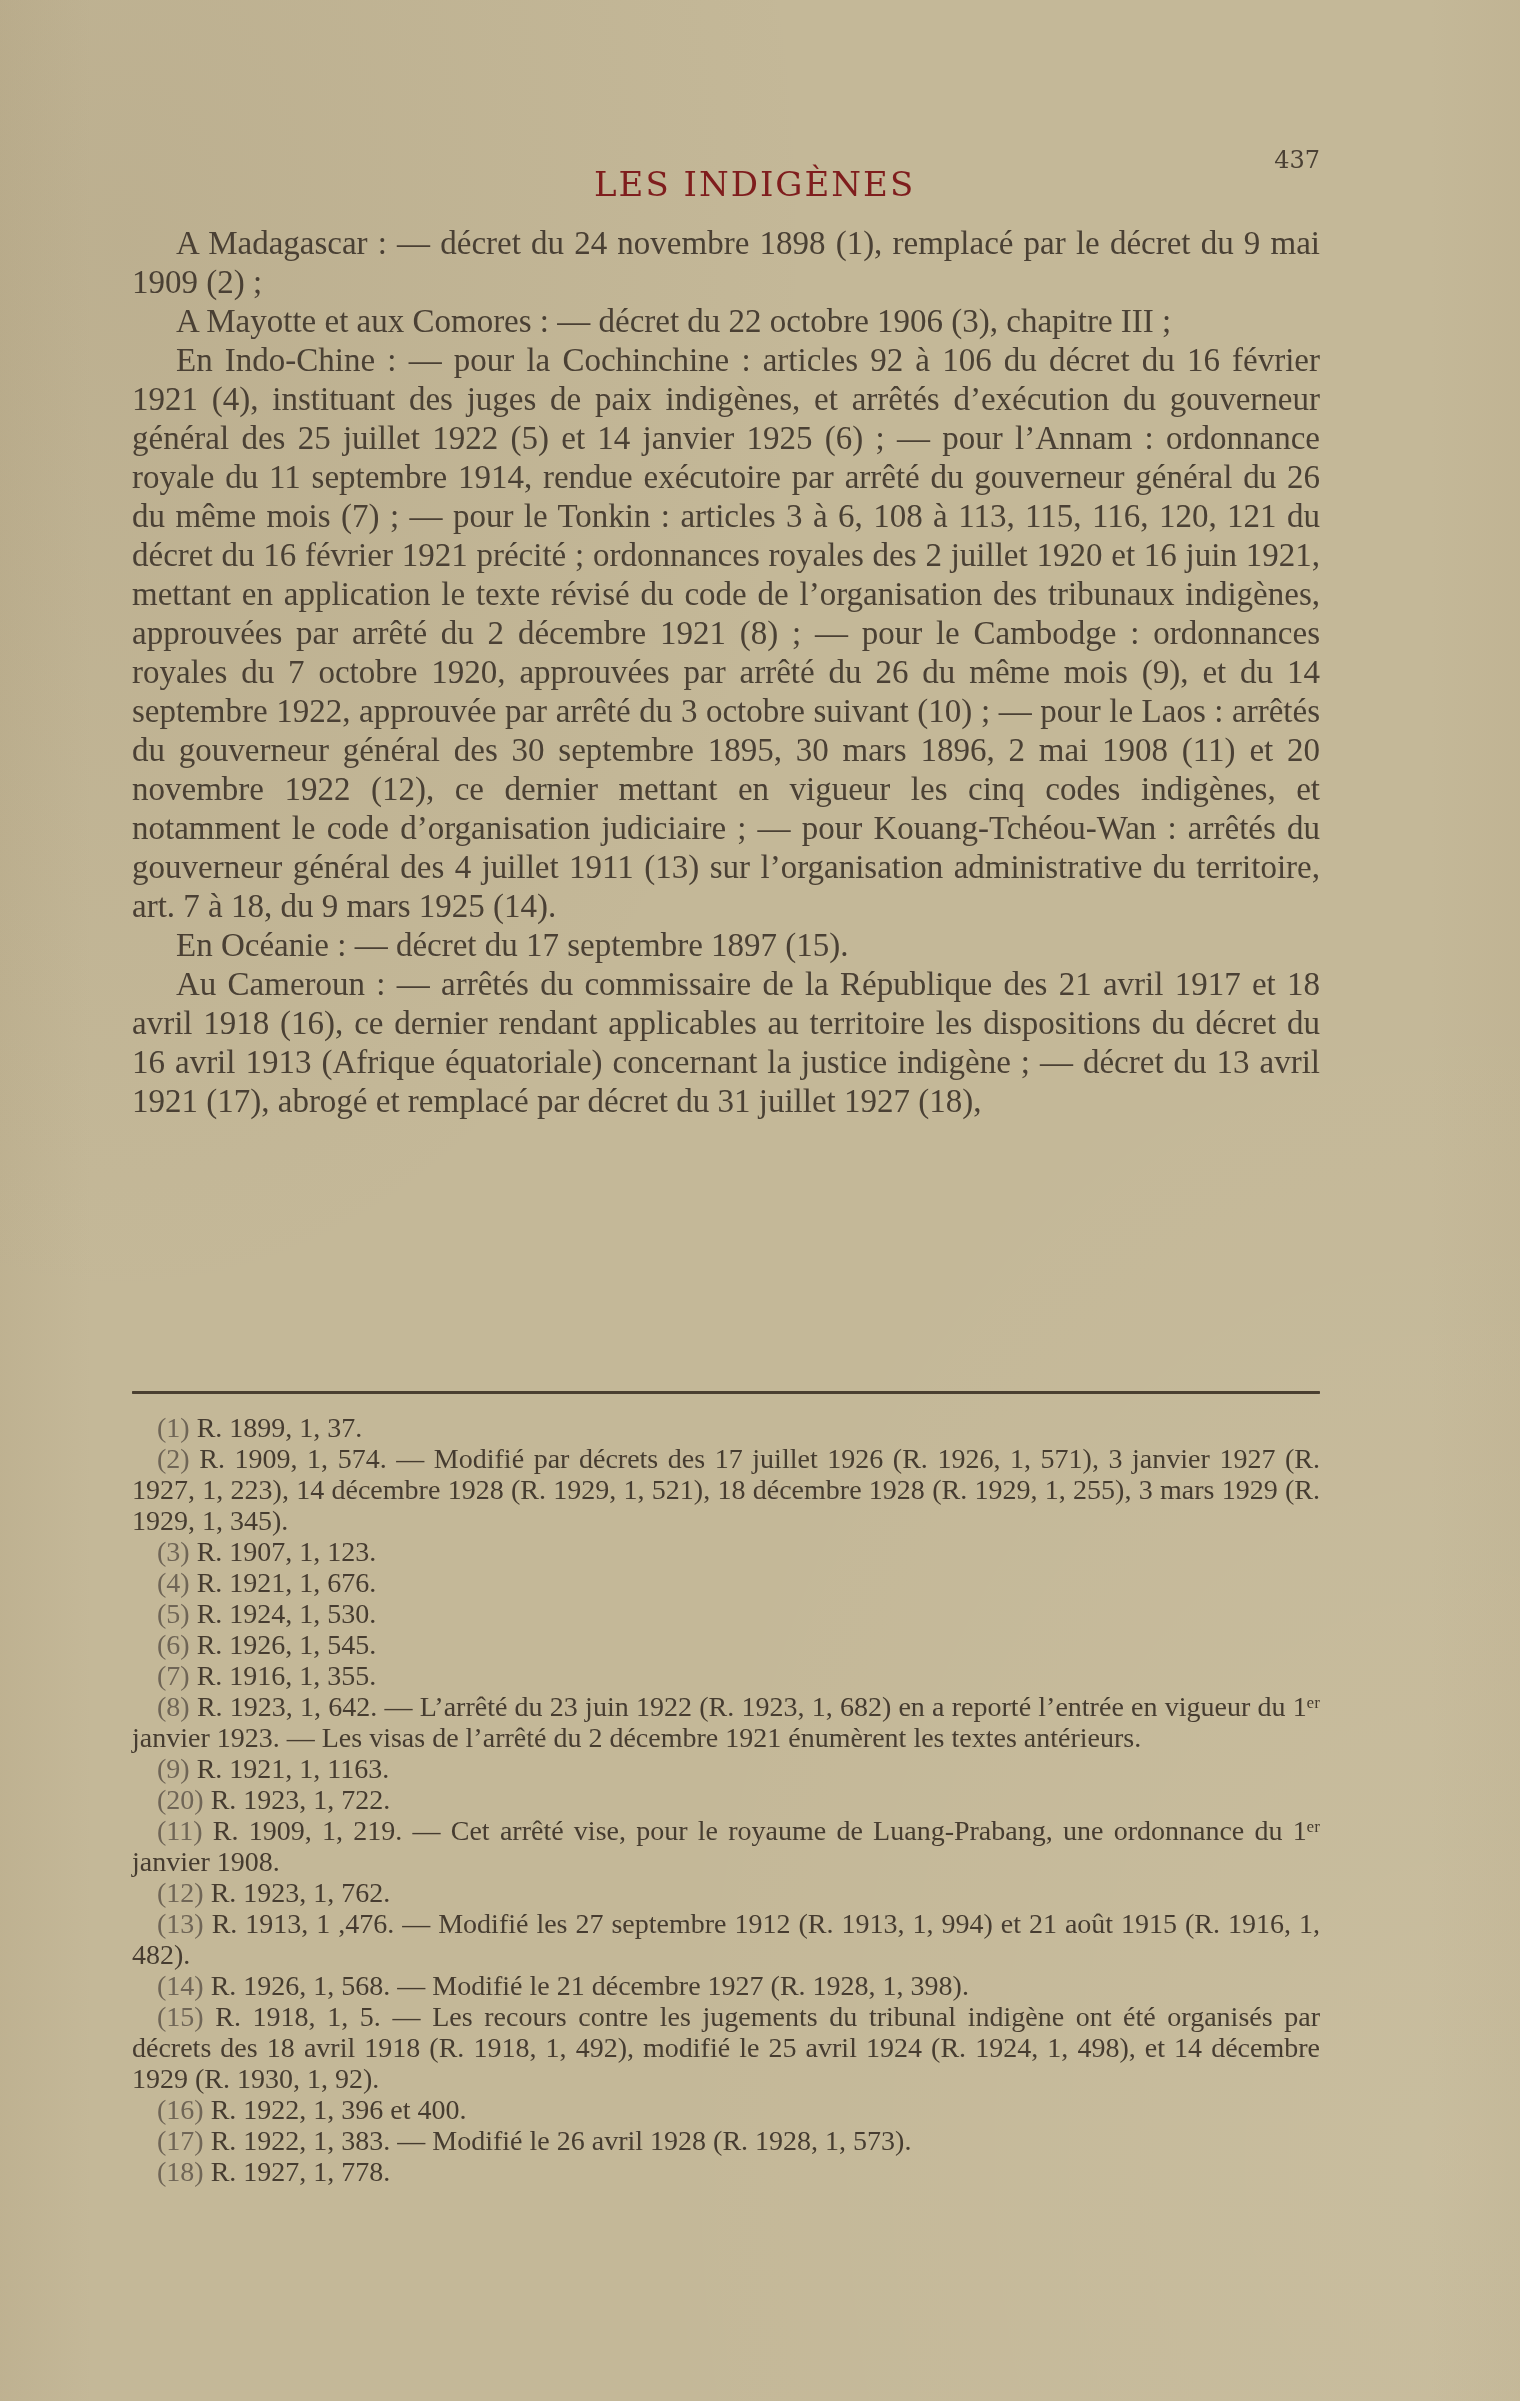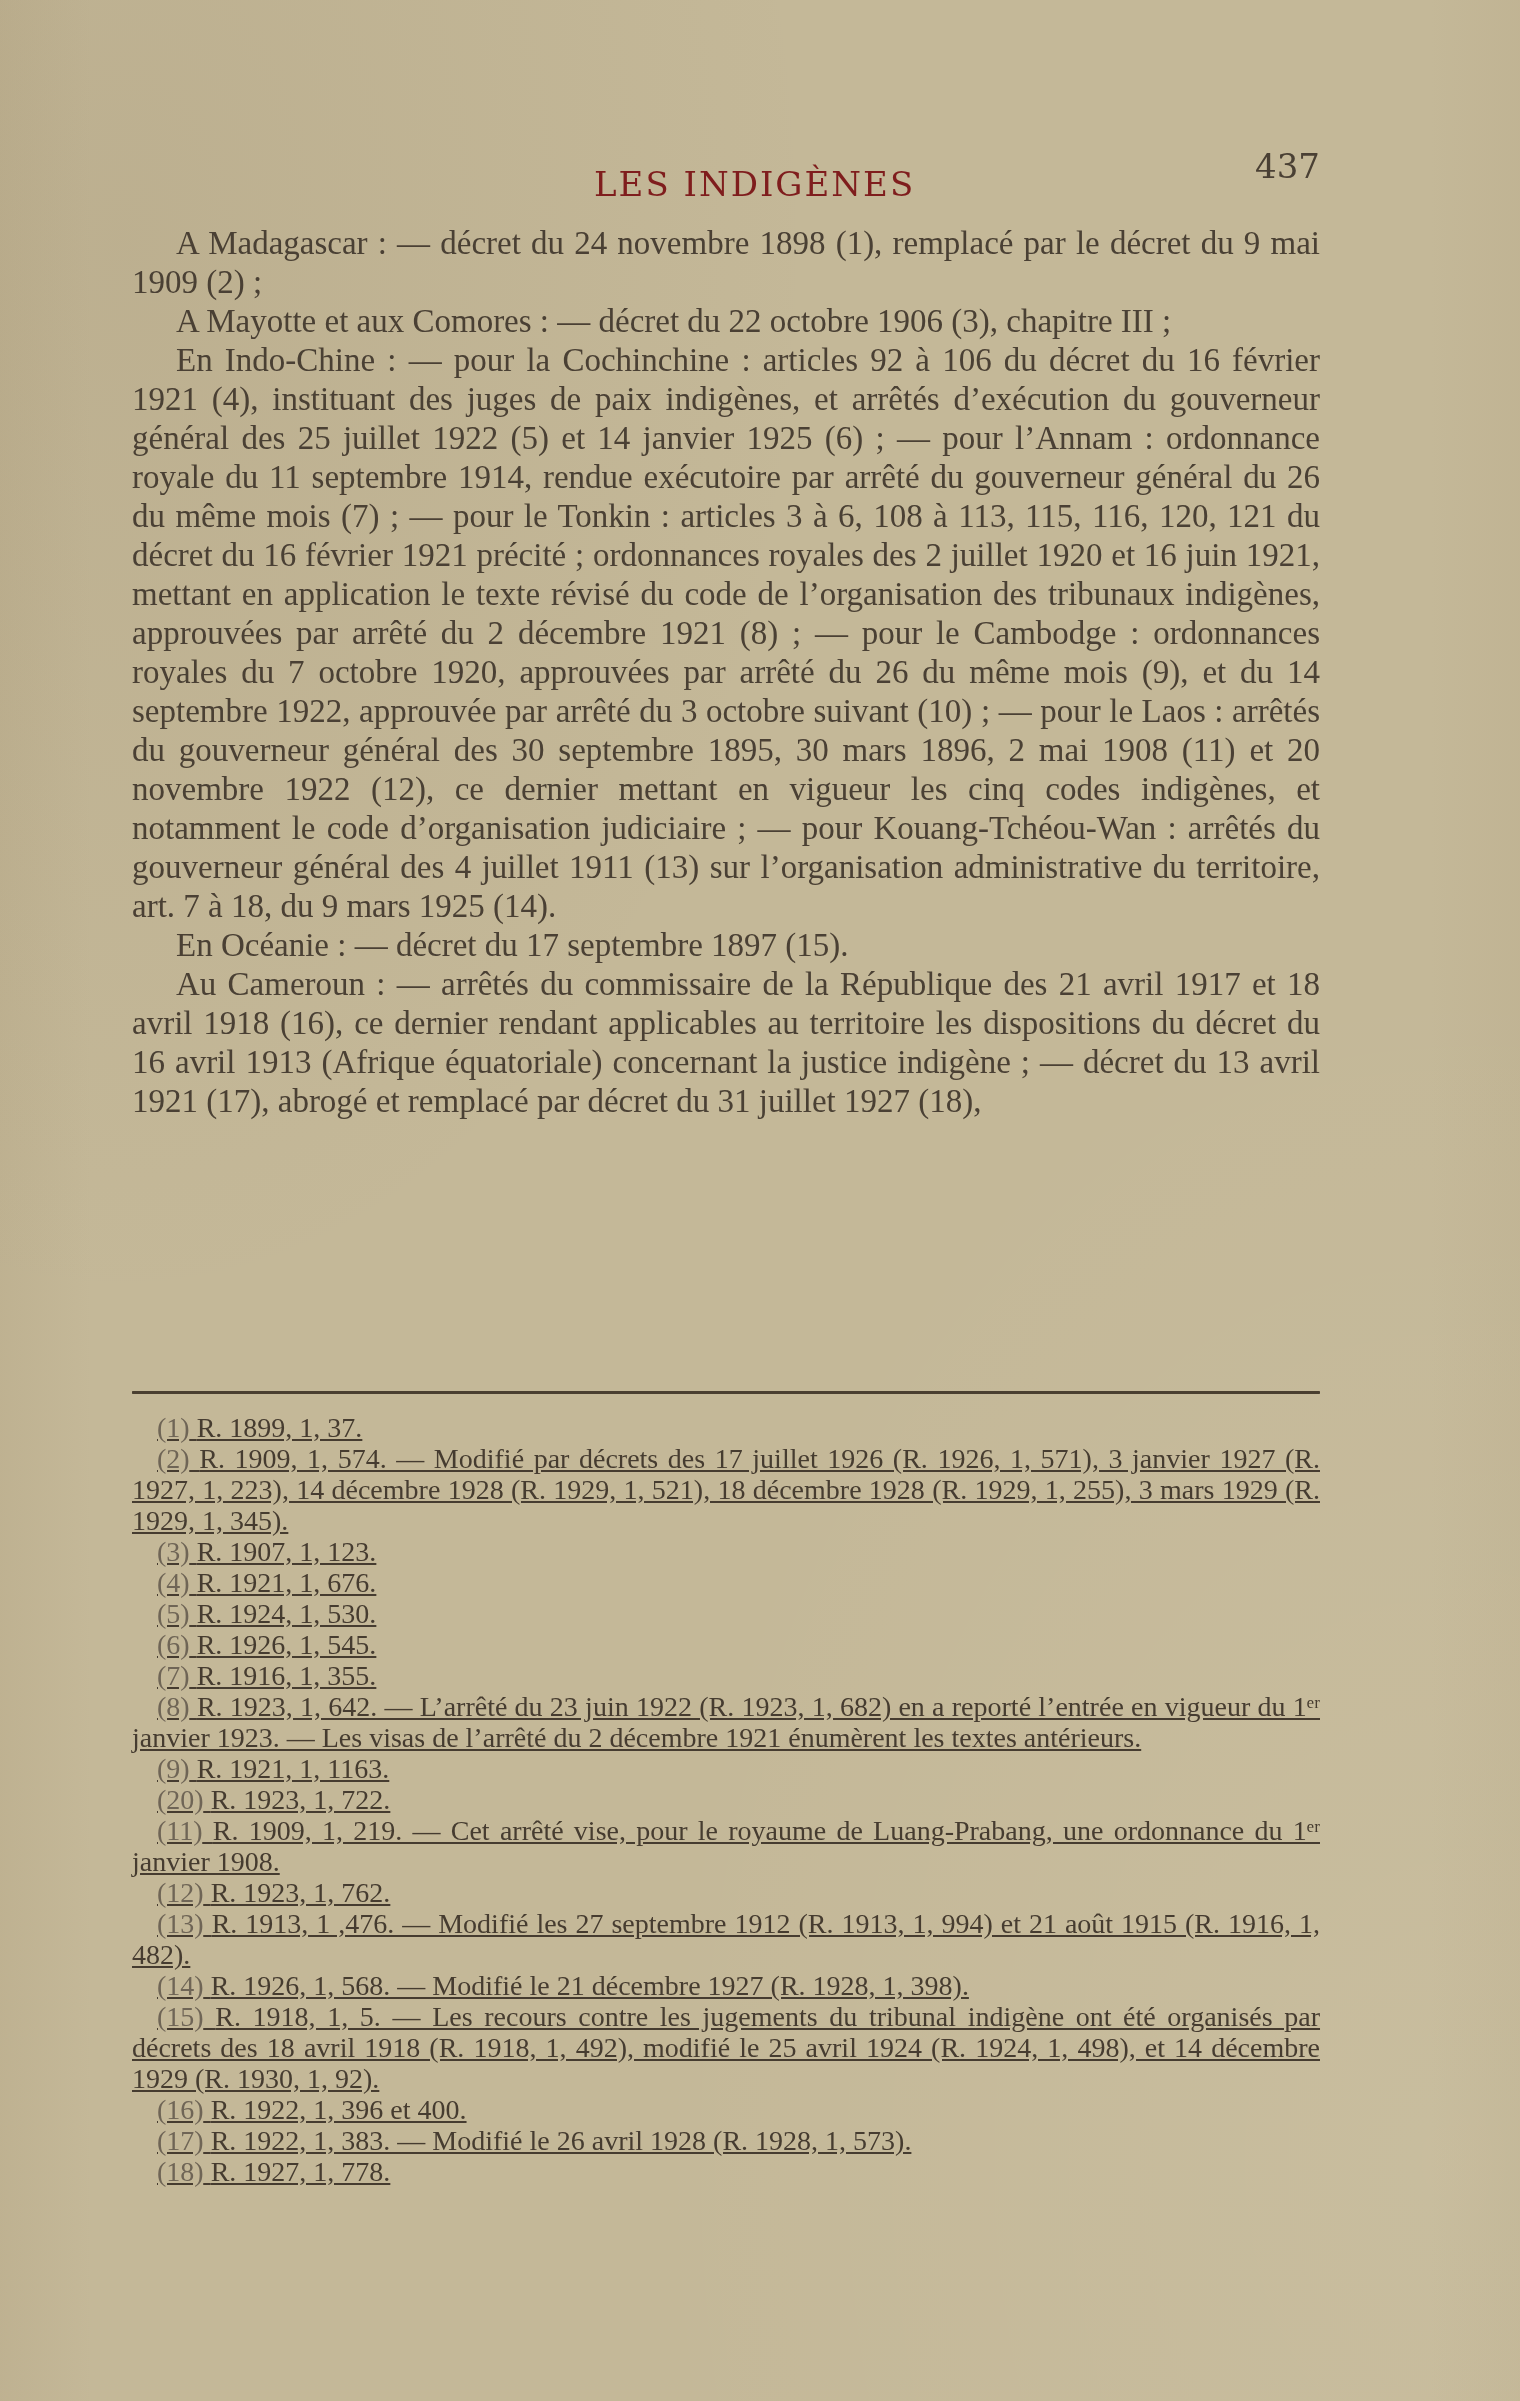--- a/index.html
+++ b/index.html
@@ -17,40 +17,40 @@
   .running-head {
     position: absolute; top: 146px; left: 0; width: 1188px; height: 40px;
     font-family: "DejaVu Serif", serif;
   }
   .running-title {
     position: absolute; left: 462px; top: 18px;
     font-size: 34px; letter-spacing: 2px; color: #7f1d1d;
   }
   .page-number {
     position: absolute; right: 0; top: 0;
-    font-size: 34px; color: #4a4034;
+    font-size: 24px; color: #4a4034;
   }
   .body-text {
     position: absolute; top: 224px; left: 0; width: 1188px;
     font-family: "Liberation Serif", serif;
     font-size: 33px; line-height: 39px;
     text-align: justify; color: #4a4034;
   }
   .body-text p { margin: 0; text-indent: 44px; }
   .rule {
     position: absolute; left: 0; top: 1391px; width: 1188px; height: 3.3px;
     background: #4a3f30; border-radius: 0.7px;
   }
   .footnotes {
     position: absolute; top: 1412px; left: 0; width: 1188px;
     font-family: "Liberation Serif", serif;
     font-size: 28px; line-height: 31px;
     text-align: justify; color: #463c30;
   }
-  .footnotes .fn { margin: 0; text-indent: 25px; text-decoration: underline; }
+  .footnotes .fn { margin: 0; text-indent: 25px; }
   .fn-num { color: #6f6556; }
 </style>
 </head>
 <body>
 
 <div class="page">
 
   <div class="running-head">
     <span class="running-title">LES INDIGÈNES</span>
     <span class="page-number">437</span>

